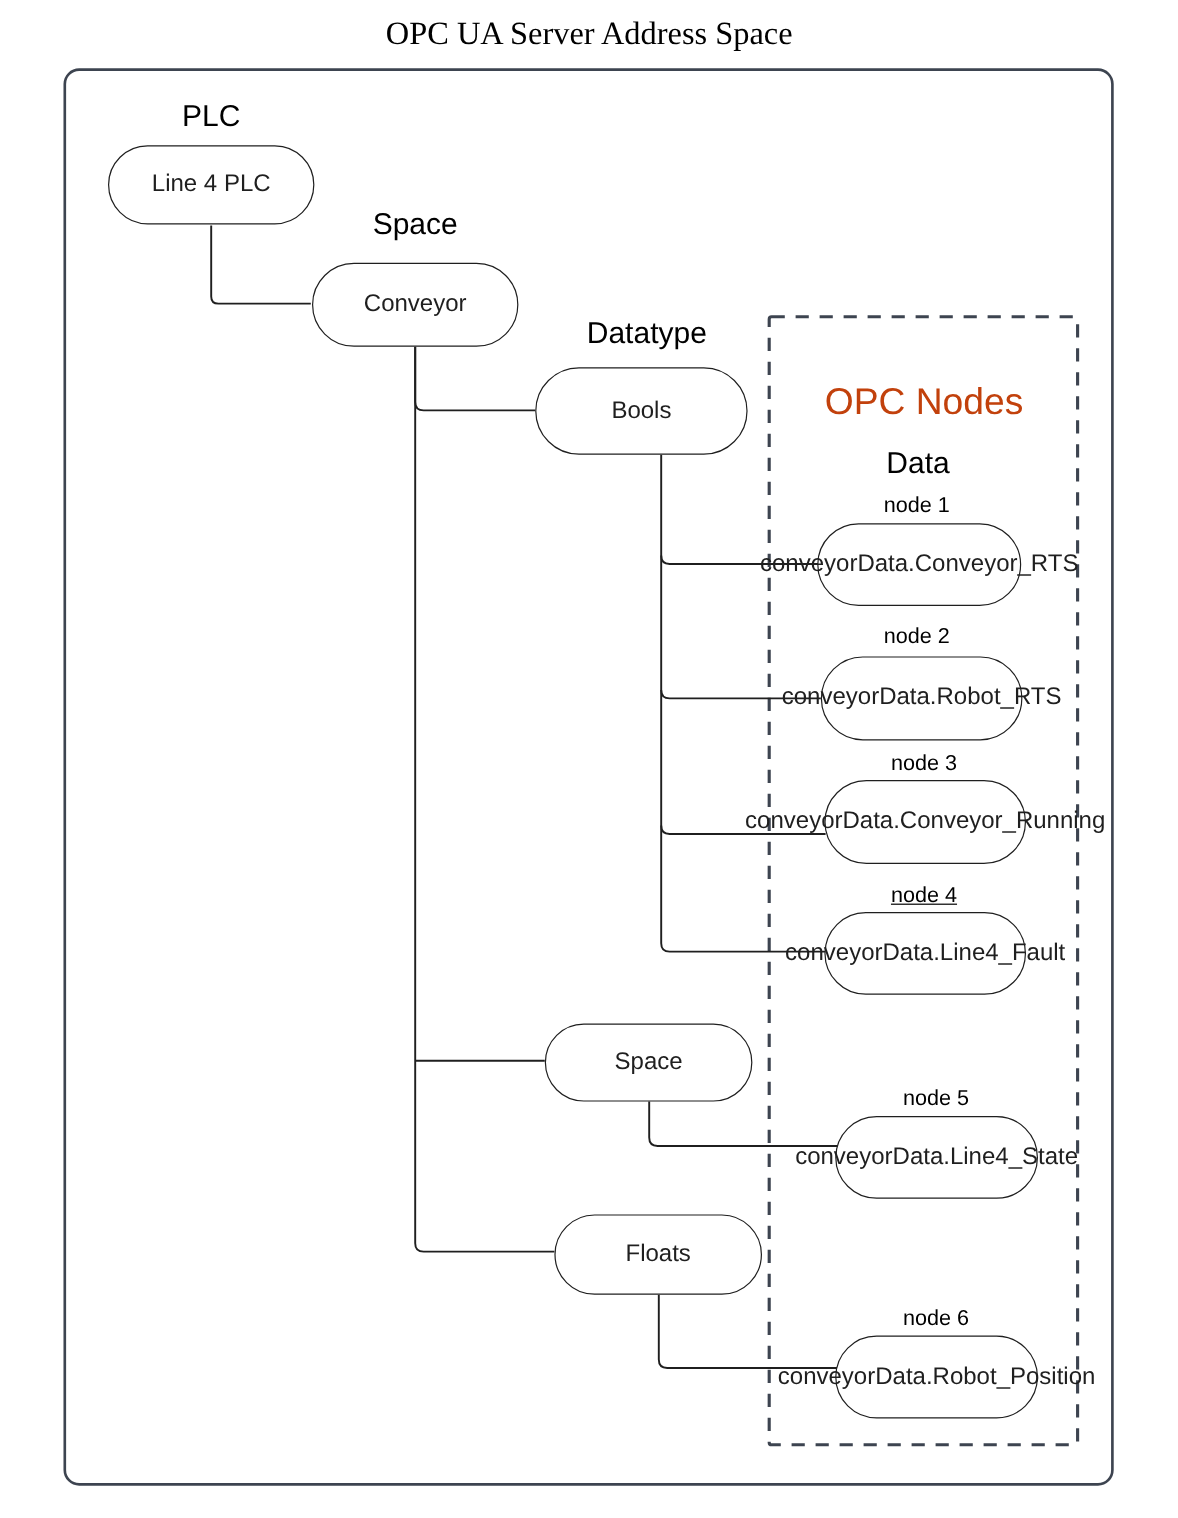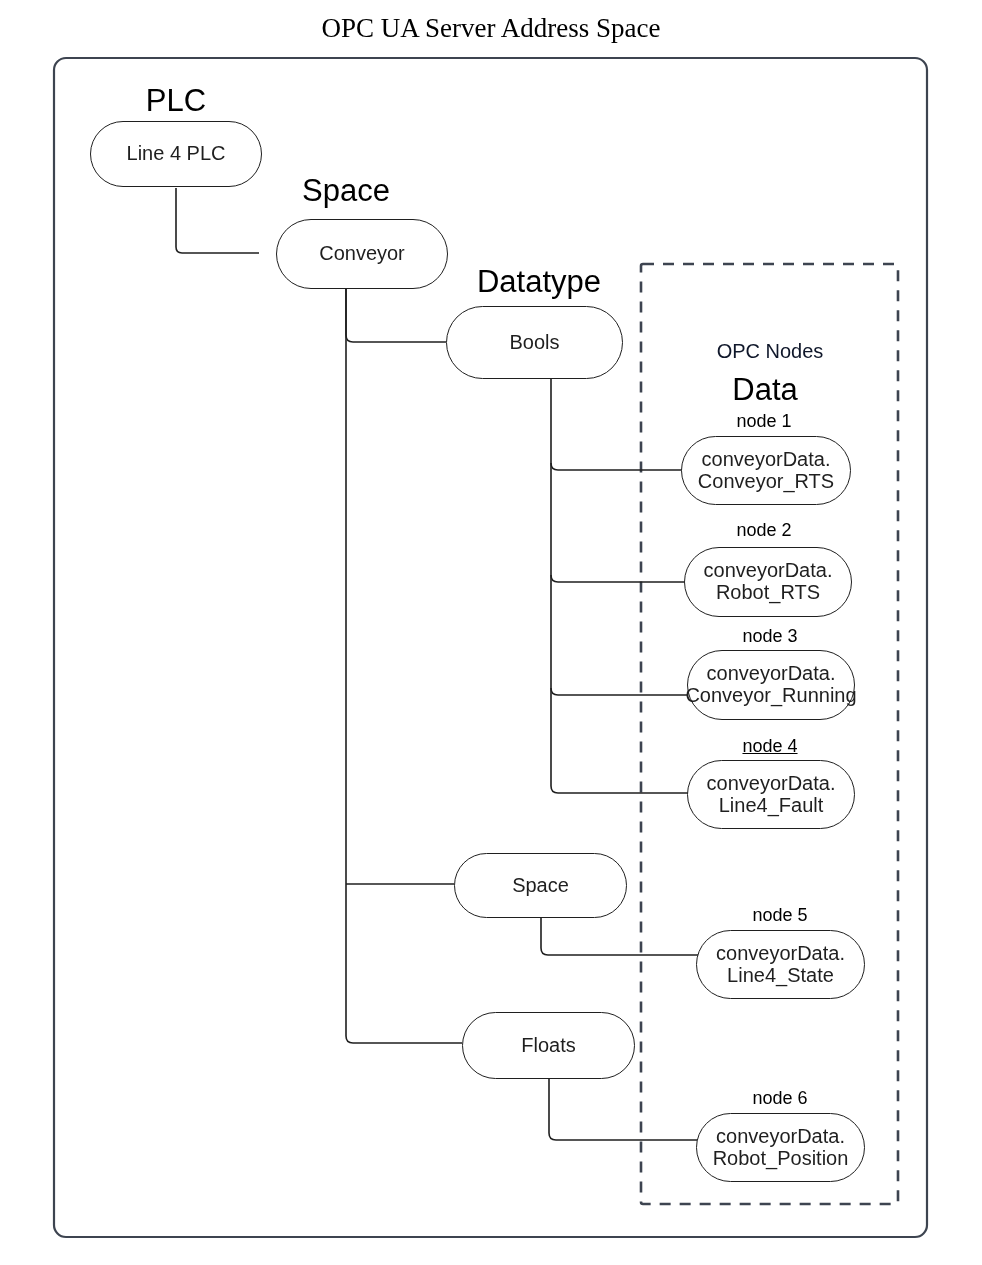--- a/index.html
+++ b/index.html
@@ -40,44 +40,44 @@
     font-family: Liberation Serif, serif;
   }
   
   .caption {
     position: absolute;
     text-align: center;
     color: #000000;
     white-space: nowrap;
     line-height: 1.1;
   }
-  .caption.big   { font-size: 31px; }
+  .caption.big   { font-size: 25px; }
   .caption.small { font-size: 18px; }
-  .caption.red   { color: #0f172a; font-size: 20px; margin-top: 22px; }
+  .caption.red   { color: #c2410c; font-size: 31px; }
 
   
   .nodebox {
     position: absolute;
     box-sizing: border-box;
     border: 1.6px solid #1f1f1f;
     background: #ffffff;
     border-radius: 999px;
     display: flex;
     align-items: center;
     justify-content: center;
     color: #1f1f1f;
     z-index: 3;
   }
   .nodebox .lbl {
     display: block;
     white-space: nowrap;
     line-height: 1.08;
   }
   .nodebox.one-line .lbl { font-size: 20px; }
-  .nodebox.two-line { flex-direction: column; }
+  .nodebox.two-line { }
   .nodebox.two-line .lbl { font-size: 20px; }
   
   .nodebox.overflow { overflow: visible; }
   .nodebox.overflow .lbl { position: relative; z-index: 4; }
 </style>
 </head>
 <body>
 
 <div id="diagram-root">
 
@@ -122,21 +122,21 @@
   <div class="caption small" style="left:678px; top:521px; width:172px;">node 2</div>
   <div class="caption small" style="left:684px; top:627px; width:172px;">node 3</div>
   <div class="caption small" style="left:684px; top:737px; width:172px;text-decoration:underline;">node 4</div>
   <div class="caption small" style="left:694px; top:906px; width:172px;">node 5</div>
   <div class="caption small" style="left:694px; top:1089px; width:172px;">node 6</div>
 
   <div class="nodebox one-line" style="left:90px; top:121px; width:172px; height:66px;">
     <span class="lbl">Line 4 PLC</span>
   </div>
 
-  <div class="nodebox one-line" style="left:276px; top:219px; width:172px; height:70px;">
+  <div class="nodebox one-line" style="left:260px; top:219px; width:172px; height:70px;">
     <span class="lbl">Conveyor</span>
   </div>
 
   <div class="nodebox one-line" style="left:446px; top:306px; width:177px; height:73px;">
     <span class="lbl">Bools</span>
   </div>
 
   <div class="nodebox one-line" style="left:454px; top:853px; width:173px; height:65px;">
     <span class="lbl">Space</span>
   </div>

